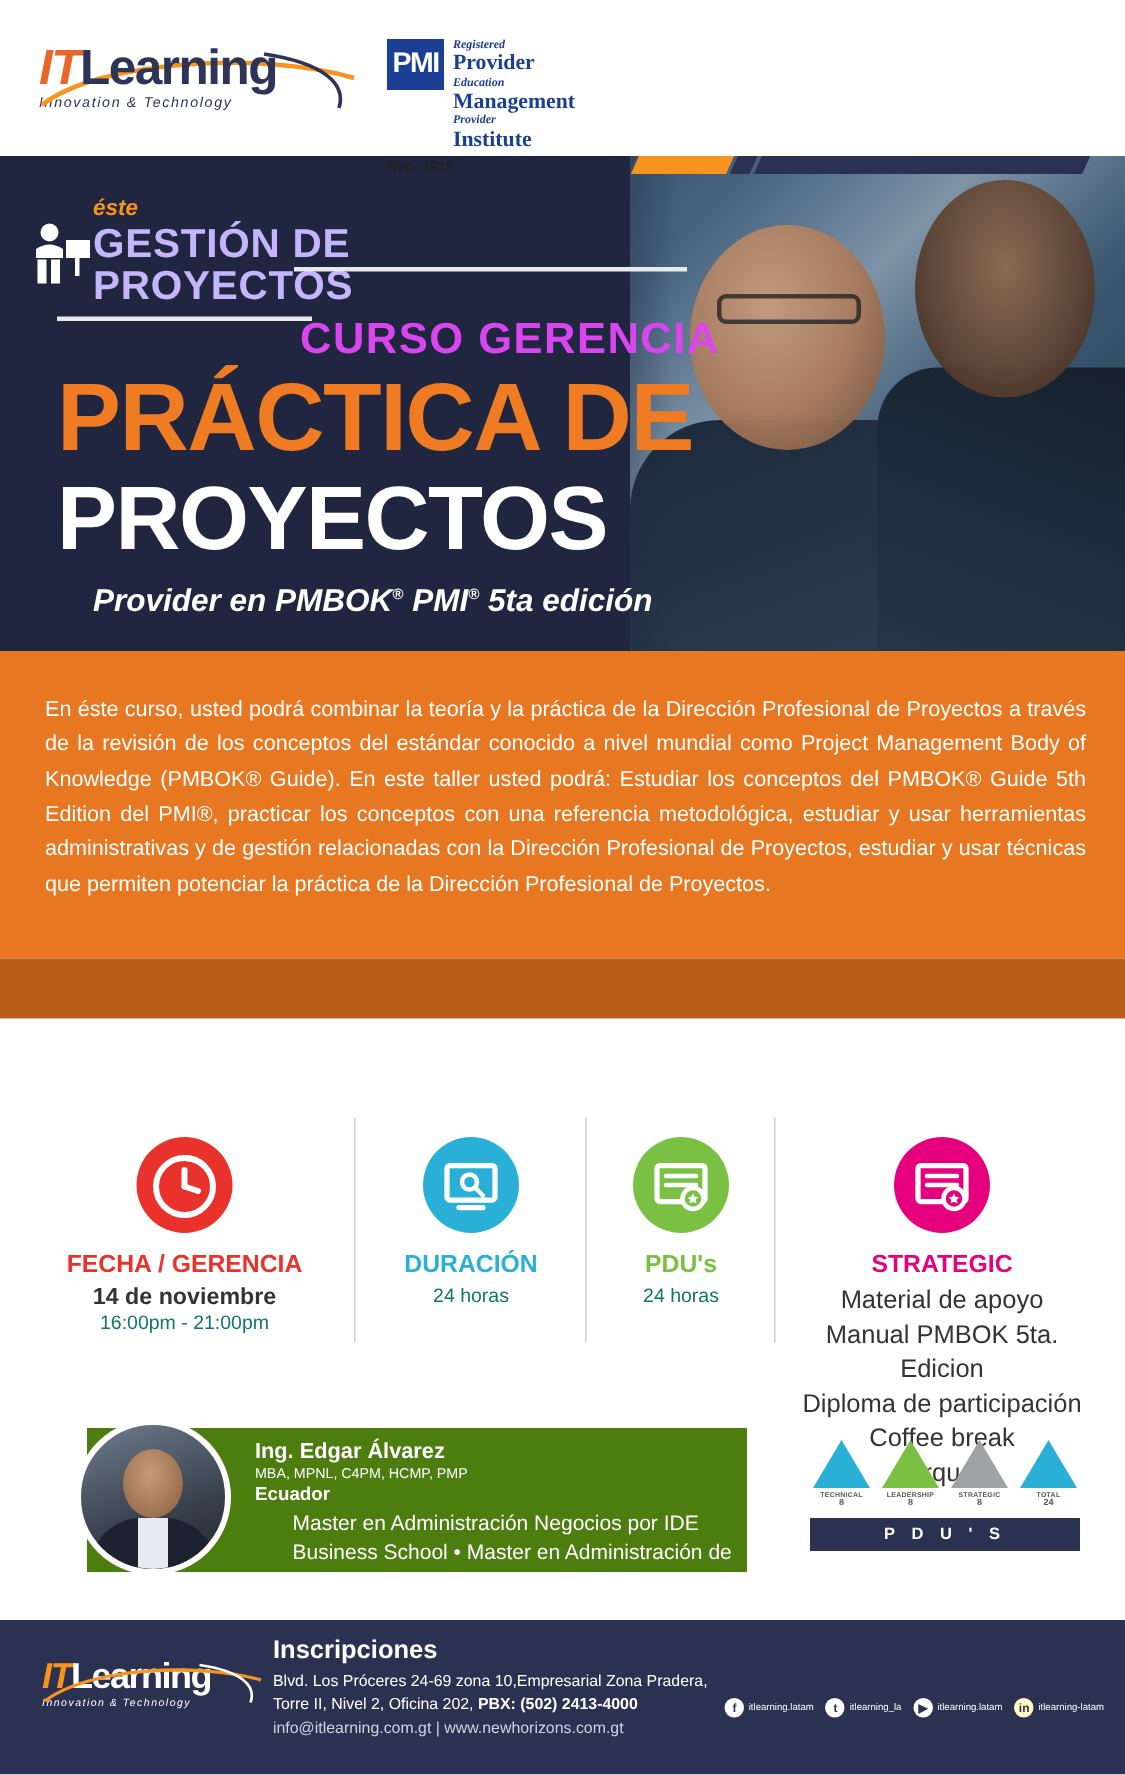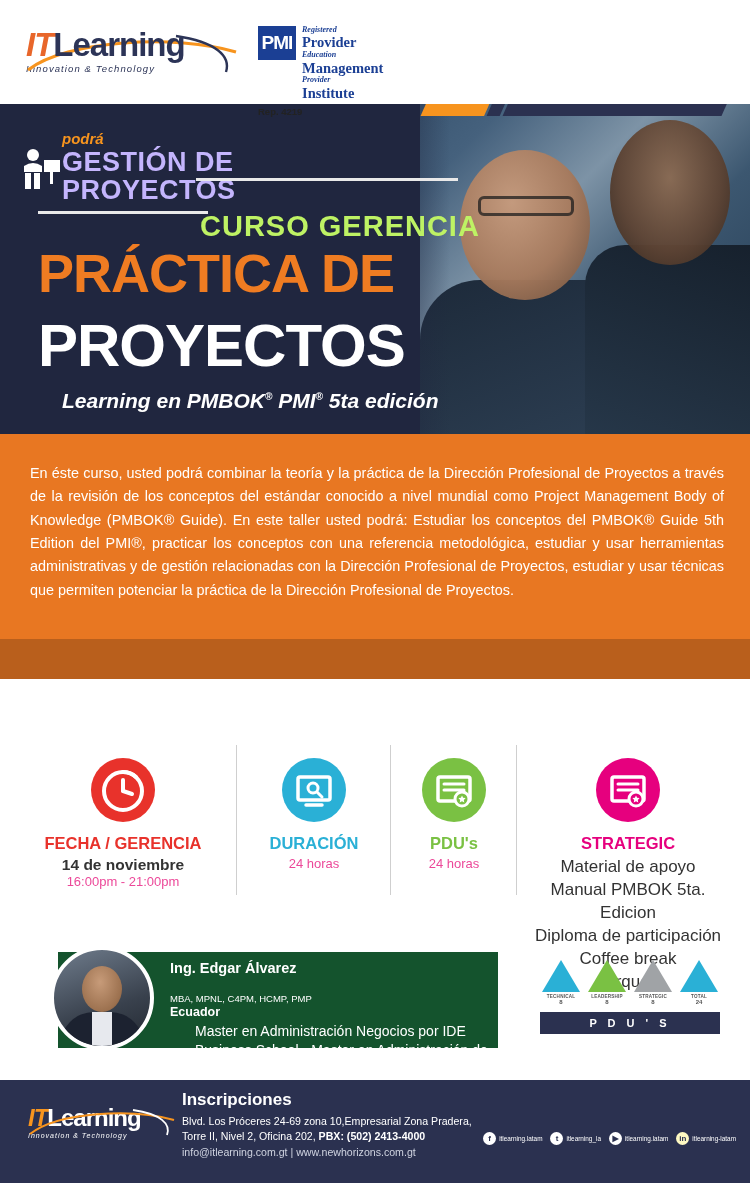--- a/index.html
+++ b/index.html
@@ -51,60 +51,60 @@
   .hero-fade { position: absolute; right: 300px; top: -104px; width: 150px; height: 434px;
     background: linear-gradient(to right, #20263f 12%, rgba(32,38,63,0.55) 65%, rgba(32,38,63,0) 100%); }
 
   .area-word { position: absolute; left: 62px; top: 26px; color: #f7941e; font-size: 15px; font-style: italic; font-weight: bold; }
   .gestion { position: absolute; left: 62px; top: 44px; color: #c4b5fd; font-size: 27px; font-weight: bold; line-height: 1.05; letter-spacing: .5px; }
   .gestion .l2 { display:block; }
   .person-icon { position: absolute; left: 20px; top: 42px; width: 42px; height: 52px; }
   .rule1 { position: absolute; left: 196px; top: 74px; width: 262px; height: 3px; background: #e9e9e9; }
   .rule2 { position: absolute; left: 38px; top: 107px; width: 170px; height: 3px; background: #e9e9e9; }
 
-  .curso { position: absolute; left: 200px; top: 106px; color: #bef264; font-size: 29px; font-weight: bold; letter-spacing: 1px; }
-  .practica { position: absolute; left: 38px; top: 142px; color: #ef7c22; font-size: 54px; font-weight: bold; letter-spacing: -1px; line-height: 1; }
+  .curso { position: absolute; left: 200px; top: 106px; color: #d946ef; font-size: 29px; font-weight: bold; letter-spacing: 1px; }
+  .practica { position: absolute; left: 38px; top: 142px; color: #ef7c22; font-size: 64px; font-weight: bold; letter-spacing: -1px; line-height: 1; }
   .proyectos { position: absolute; left: 38px; top: 212px; color: #ffffff; font-size: 60px; font-weight: bold; letter-spacing: -1px; line-height: 1; }
   .basados { position: absolute; left: 62px; top: 285px; color: #ffffff; font-size: 21px; font-weight: bold; font-style: italic; }
   .basados sup { font-size: 10px; }
 
   
   .desc { position: absolute; top: 434px; left: 0; width: 750px; height: 205px; background: #e87722; }
   .desc p { padding: 28px 26px 0 30px; color: #ffffff; font-size: 14.4px; line-height: 1.62; text-align: justify; }
   .desc-shadow { position: absolute; top: 639px; left: 0; width: 750px; height: 40px; background: #b95f1c; }
 
   
   .strip { position: absolute; top: 700px; left: 0; width: 750px; height: 245px; background: #fff; }
   .vdiv { position: absolute; width: 1px; background: #cfcfcf; top: 45px; height: 150px; }
   .cell { position: absolute; text-align: center; }
   .circle { width: 64px; height: 64px; border-radius: 50%; margin: 0 auto 12px; position: relative; }
   .c-red { background: #e8322b; }
   .c-blue { background: #2ab0d6; }
   .c-green { background: #7ac143; }
   .c-pink { background: #e6007e; }
   .cell h3 { font-size: 16.5px; font-weight: bold; margin-bottom: 3px; }
   .cell .sub1 { font-size: 15.5px; font-weight: bold; color: #333; }
-  .cell .sub2 { font-size: 13px; color: #ec4899; }
+  .cell .sub2 { font-size: 13px; color: #0f766e; }
   .h-red { color: #e8322b; }
   .h-blue { color: #2ab0d6; }
   .h-green { color: #7ac143; }
   .h-pink { color: #e6007e; }
   .mat-list { font-size: 17px; font-weight: normal; color: #333; line-height: 1.35; }
 
   
-  .instr { position: absolute; top: 952px; left: 58px; width: 440px; height: 96px; background: #14532d; }
+  .instr { position: absolute; top: 952px; left: 58px; width: 440px; height: 96px; background: #4d7c0f; }
   .instr .photo { position: absolute; left: -8px; top: -6px; width: 104px; height: 104px; border-radius: 50%; border: 4px solid #fff;
     background: linear-gradient(160deg,#6f7c8c 0%,#39414d 60%,#222831 100%); overflow: hidden; }
   .instr .photo .head { position:absolute; left: 28px; top: 16px; width: 40px; height: 46px; border-radius: 50%;
     background: radial-gradient(ellipse at 45% 35%, #c79b79 0%, #9c714f 70%, #6a4a33 100%); }
   .instr .photo .body { position:absolute; left: 6px; top: 62px; width: 84px; height: 48px; background: #1c2230; border-radius: 34px 34px 0 0; }
   .instr .photo .shirt { position:absolute; left: 38px; top: 62px; width: 20px; height: 40px; background: #e7e9ee; }
   .instr .txt { position: absolute; left: 112px; top: 8px; width: 320px; color: #fff; }
   .instr .name { font-size: 14.5px; font-weight: bold; }
-  .instr .degrees { font-size: 9.5px; margin-top: 17px; }
+  .instr .degrees { font-size: 9.5px; margin-top: 1px; }
   .instr .country { font-size: 12.5px; font-weight: bold; margin-top: 1px; }
   .instr .bio { font-size: 14px; line-height: 1.38; margin-top: 3px; margin-left: 25px; }
 
   
   .pdus { position: absolute; top: 960px; left: 540px; width: 180px; }
   .tri-row { display: flex; gap: 6px; justify-content: center; }
   .tri-item { width: 40px; text-align: center; }
   .tri { width: 0; height: 0; border-left: 19px solid transparent; border-right: 19px solid transparent; margin: 0 auto; }
   .t1 { border-bottom: 32px solid #2ab0d6; }
   .t2 { border-bottom: 32px solid #7ac143; }
@@ -180,32 +180,32 @@
 
     <svg class="person-icon" viewBox="0 0 42 52">
       <circle cx="13" cy="9" r="6" fill="#fff"></circle>
       <path d="M4 20 q9 -6 18 0 l0 6 -18 0 z" fill="#fff"></path>
       <rect x="5" y="27" width="6" height="16" fill="#fff"></rect>
       <rect x="14" y="27" width="6" height="16" fill="#fff"></rect>
       <rect x="24" y="14" width="16" height="12" fill="#fff"></rect>
       <rect x="30" y="26" width="3" height="12" fill="#fff"></rect>
     </svg>
 
-    <div class="area-word">podrá</div>
+    <div class="area-word">éste</div>
     <div class="gestion">
       <span>GESTIÓN DE</span>
       <span class="l2">PROYECTOS</span>
     </div>
     <div class="rule1"></div>
     <div class="rule2"></div>
 
     <div class="curso">CURSO GERENCIA</div>
     <div class="practica">PRÁCTICA DE</div>
     <div class="proyectos">PROYECTOS</div>
-    <div class="basados"><span>Learning en PMBOK</span><sup>®</sup><span> PMI</span><sup>®</sup><span> 5ta edición</span></div>
+    <div class="basados"><span>Provider en PMBOK</span><sup>®</sup><span> PMI</span><sup>®</sup><span> 5ta edición</span></div>
   </div>
 
   <div class="desc">
     <p>En éste curso, usted podrá combinar la teoría y la práctica de la Dirección Profesional de Proyectos a través de la revisión de los conceptos del estándar conocido a nivel mundial como Project Management Body of Knowledge (PMBOK® Guide). En este taller usted podrá: Estudiar los conceptos del PMBOK® Guide 5th Edition del PMI®, practicar los conceptos con una referencia metodológica, estudiar y usar herramientas administrativas y de gestión relacionadas con la Dirección Profesional de Proyectos, estudiar y usar técnicas que permiten potenciar la práctica de la Dirección Profesional de Proyectos.</p>
   </div>
   <div class="desc-shadow"></div>
 
   <div class="strip">
     <div class="vdiv" style="left:236px;"></div>
     <div class="vdiv" style="left:390px;"></div>

